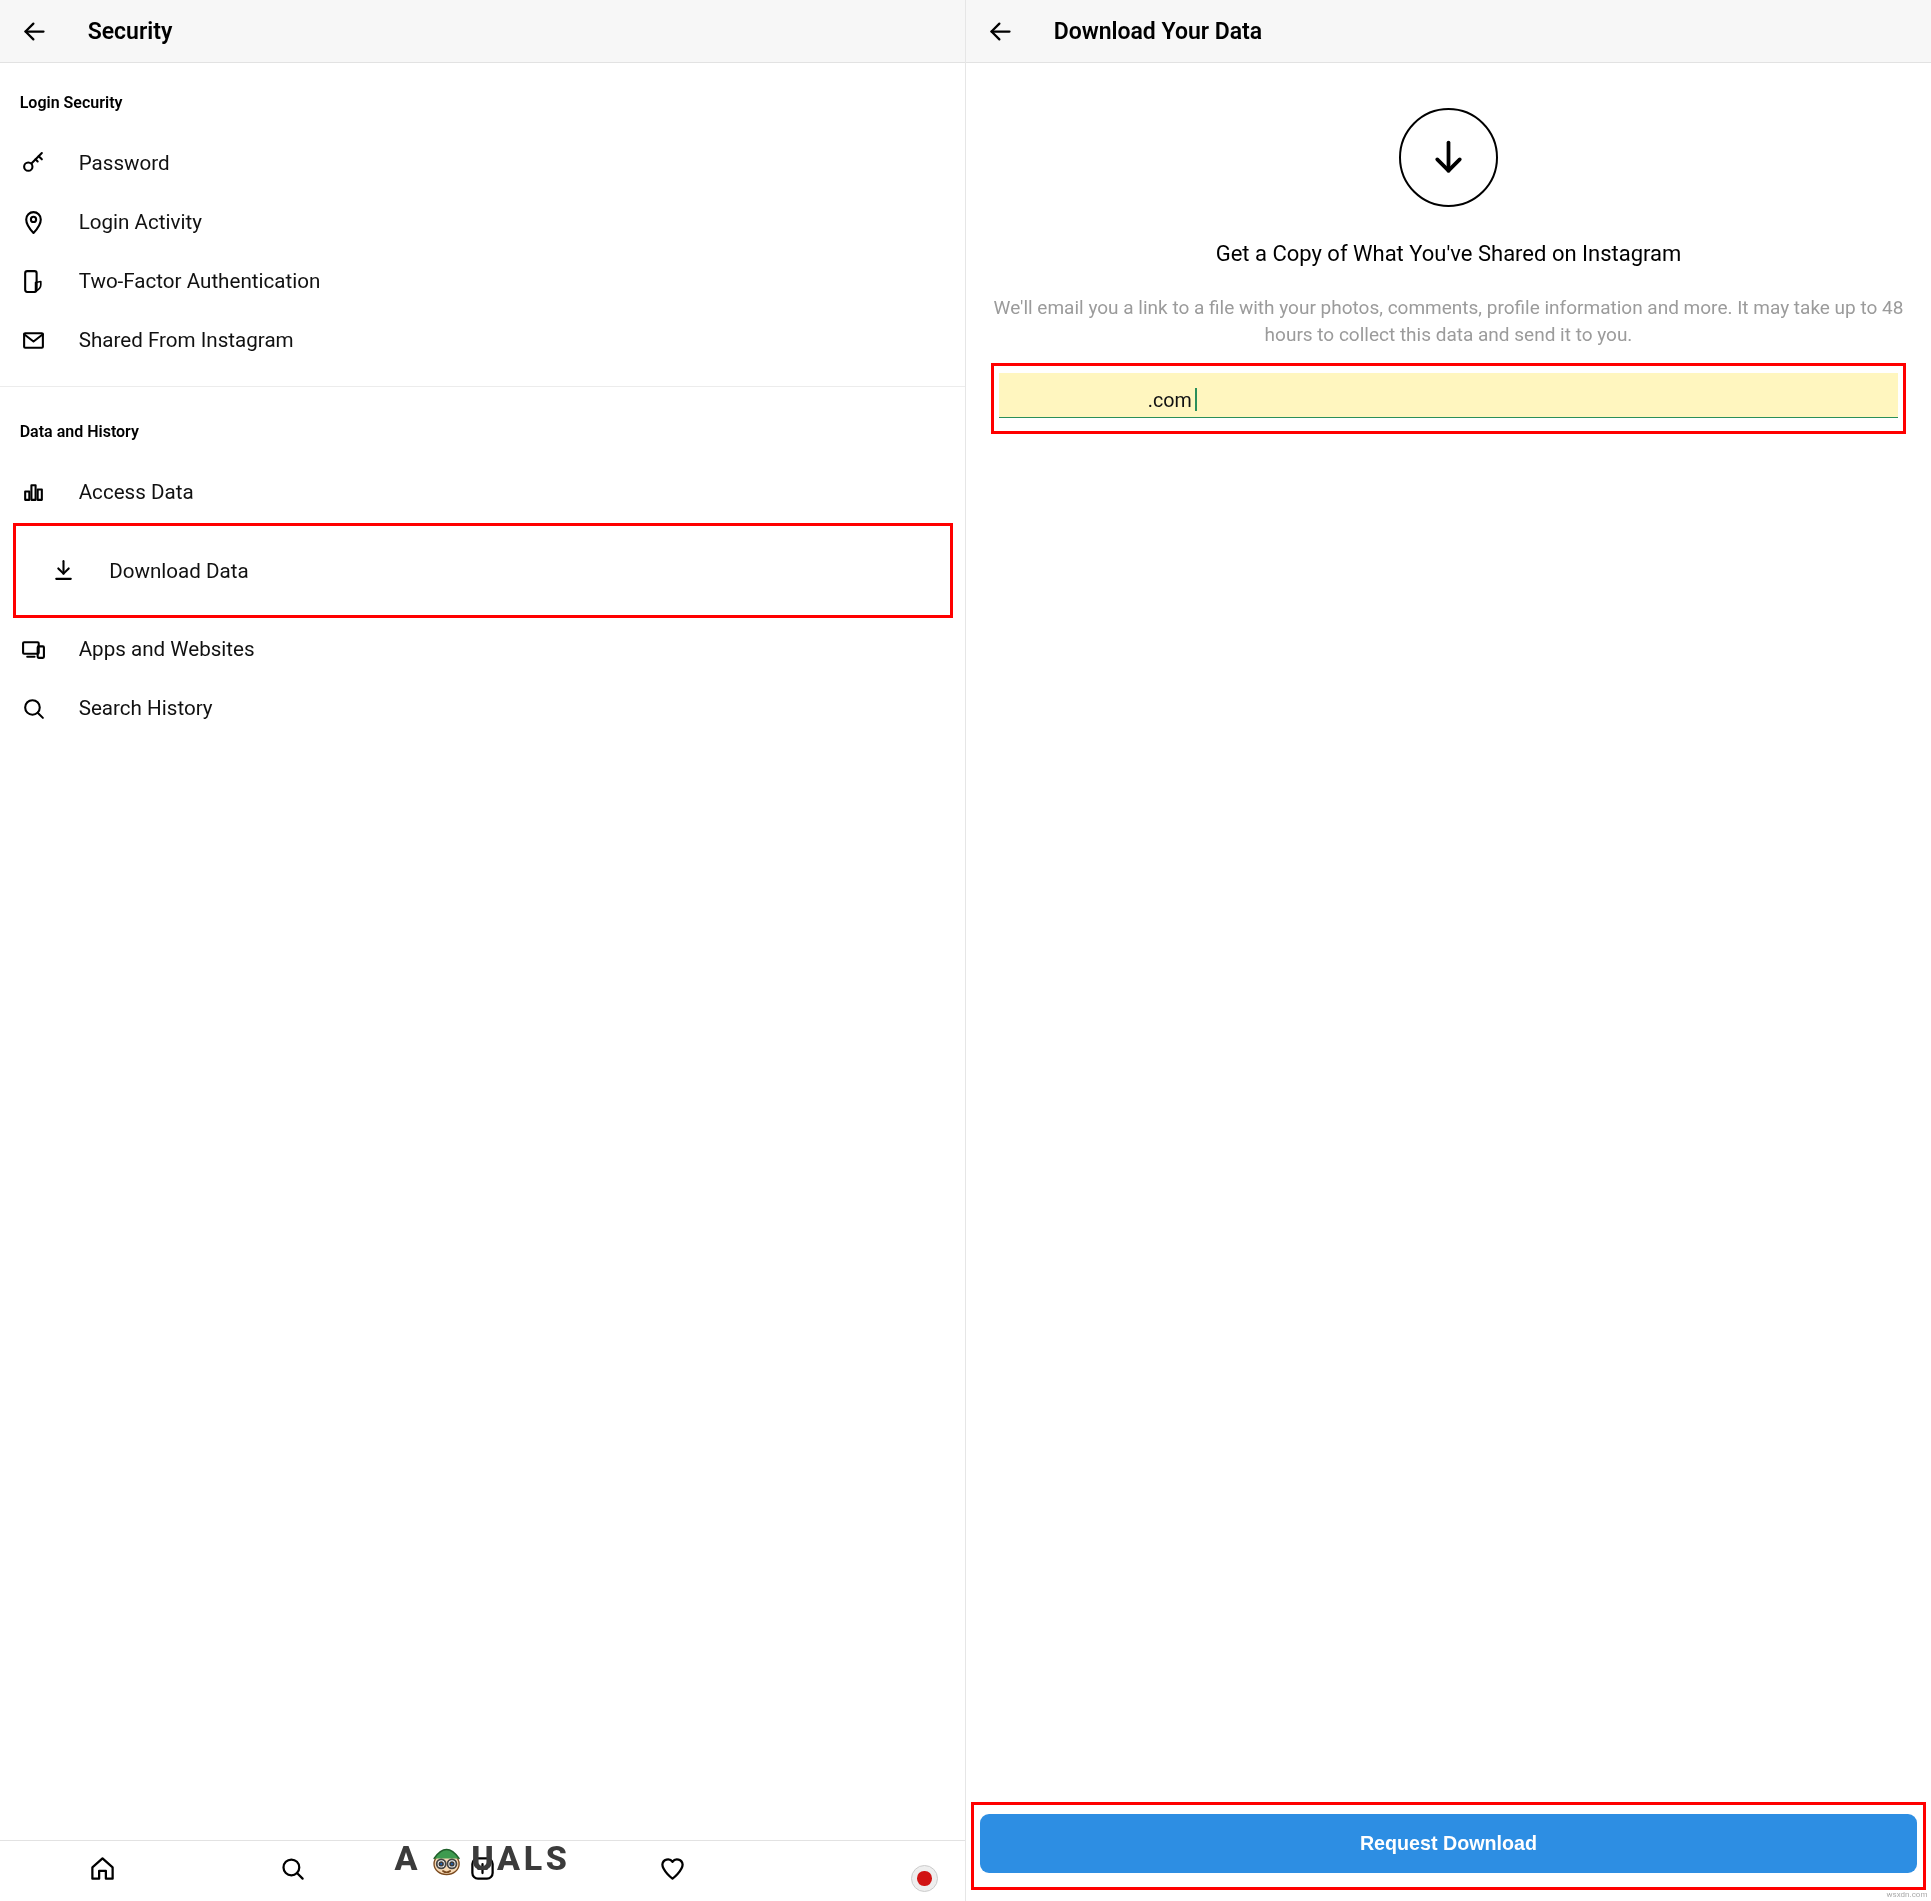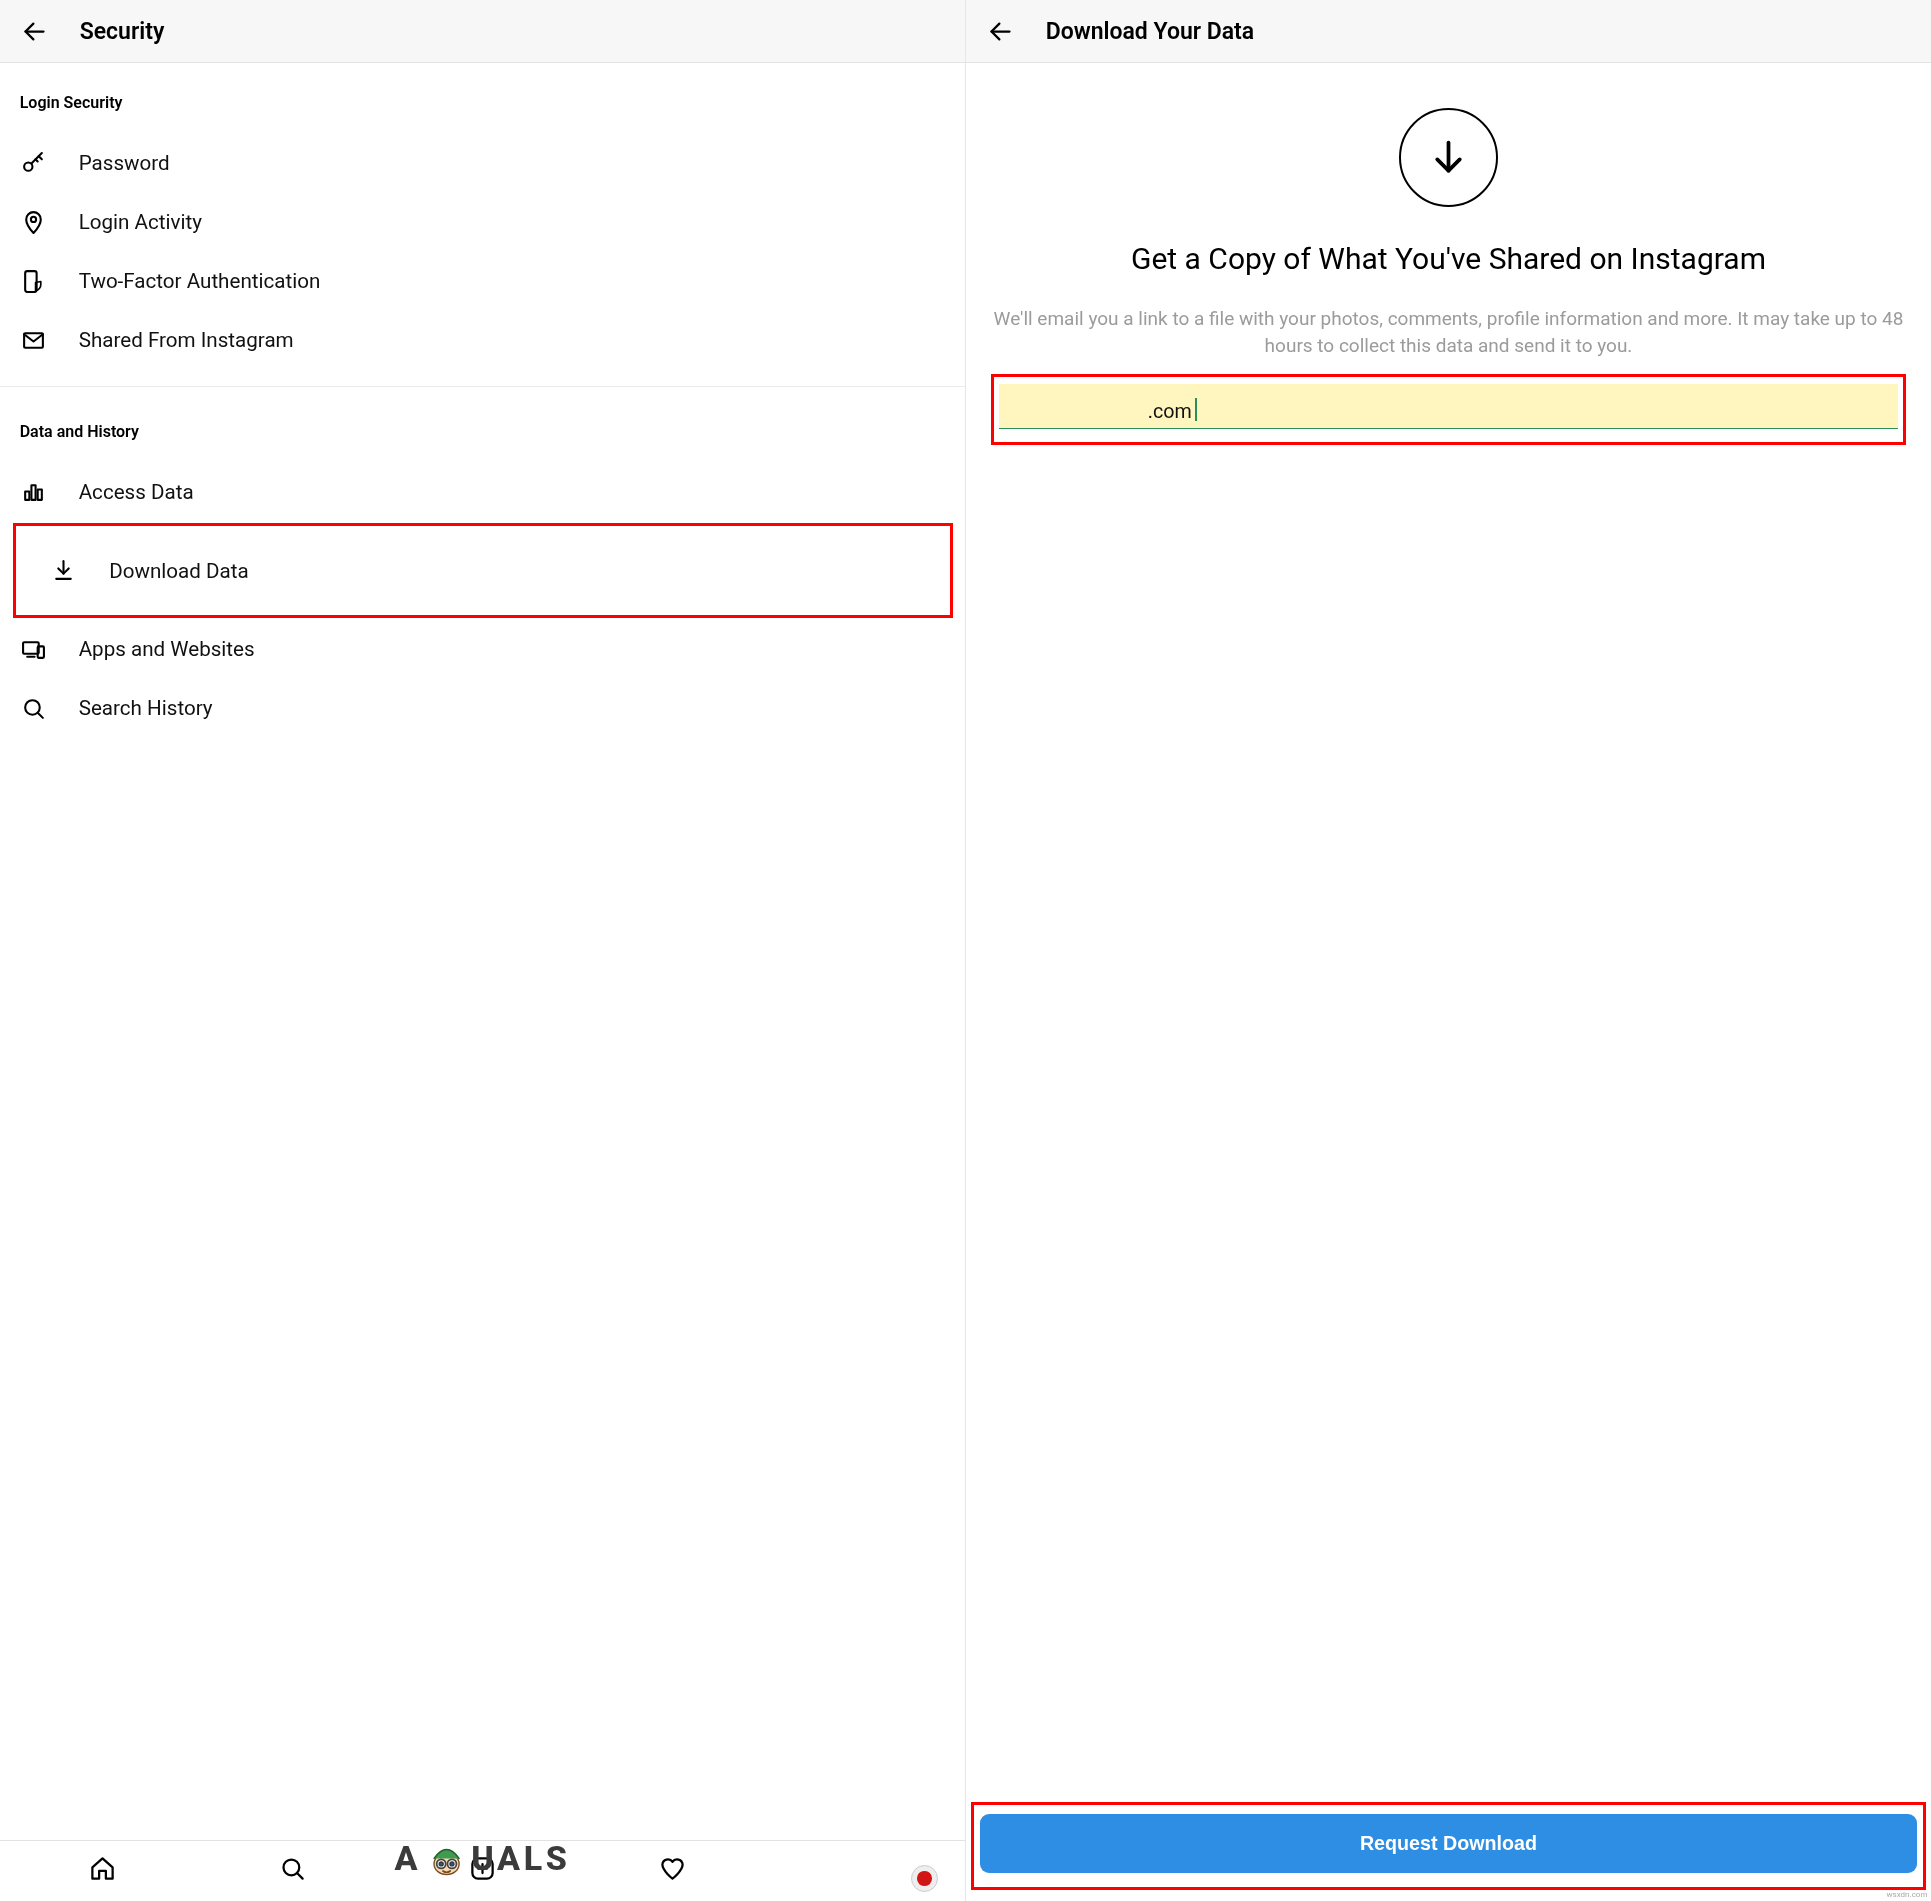--- a/index.html
+++ b/index.html
@@ -1,37 +1,37 @@
 <!DOCTYPE html>
 <html style="font-size:14.3px"><head>
 <meta charset="utf-8">
 <style>
   * { box-sizing: border-box; margin: 0; padding: 0; }
   html, body { width: 100%; height: 100%; font-family: -apple-system, BlinkMacSystemFont, "Segoe UI", Roboto, Helvetica, Arial, sans-serif; background: #fff; color: #000; }
   .app { display: flex; width: 100%; height: 100%; }
   .panel { flex: 1; display: flex; flex-direction: column; height: 100%; position: relative; }
   .panel.left { border-right: 0.9px solid #e6e6e6; }
-  .header { background: #f7f7f7; border-bottom: 0.9px solid #e2e2e2; display: flex; align-items: center; padding: 16px 19.7px; gap: 30px; }
+  .header { background: #f7f7f7; border-bottom: 0.9px solid #e2e2e2; display: flex; align-items: center; padding: 16px 19.7px; gap: 38px; }
   .header .back { width: 30px; height: 30px; display: flex; align-items: center; justify-content: center; cursor: pointer; }
   .header h1 { font-size: 23px; font-weight: 600; }
   .section-title { font-size: 16px; font-weight: 600; padding: 30px 19.7px 21.5px; }
   .menu-item { display: flex; align-items: center; gap: 32px; padding: 16px 19.7px; font-size: 20.6px; cursor: pointer; color: #111; }
   .menu-item .icn { width: 27px; height: 27px; display: flex; align-items: center; justify-content: center; color: #000; }
   .hr { height: 0.9px; background: #ececec; margin: 16px 0 5.4px; }
   .highlight-red { border: 3.6px solid #ff0000; margin: 1.8px 12.5px 1.8px 12.5px; }
   .left-content { flex: 1; overflow: hidden; }
   .bottom-nav { border-top: 0.9px solid #e2e2e2; display: flex; align-items: center; justify-content: space-around; padding: 12.5px 7.2px 18px; position: relative; }
   .bottom-nav .nav-item { width: 30px; height: 30px; display: flex; align-items: center; justify-content: center; cursor: pointer; }
   .record-badge { position: absolute; right: 27px; bottom: 9px; width: 27px; height: 27px; border-radius: 50%; background: #eee; border: 0.9px solid #ccc; display: flex; align-items: center; justify-content: center; }
   .record-badge .dot { width: 14.3px; height: 14.3px; border-radius: 50%; background: #d11414; }
 
   
   .right-content { flex: 1; display: flex; flex-direction: column; align-items: center; padding: 36px 25px 0; text-align: center; }
   .download-circle { width: 99px; height: 99px; border: 2.7px solid #000; border-radius: 50%; display: flex; align-items: center; justify-content: center; margin: 9px 0 32px; }
-  .right-content h2 { font-size: 30px; font-weight: 400; line-height: 1.35; margin-bottom: 25px; padding: 0 5.4px; }
+  .right-content h2 { font-size: 22px; font-weight: 400; line-height: 1.35; margin-bottom: 25px; padding: 0 5.4px; }
   .right-content p.desc { font-size: 19px; color: #9b9b9b; line-height: 1.45; padding: 0 1.8px; }
   .email-wrap { margin-top: 14.3px; width: 100%; border: 3.6px solid #ff0000; padding: 7.2px 5.4px 12.5px; }
   .email-field { width: 100%; background: #fff6bf; border-bottom: 1.8px solid #2a8f5a; padding: 10.7px 9px 5.4px; color: #333; font-size: 19.7px; text-align: left; display: flex; align-items: baseline; }
   .email-field .pre { color: #333; letter-spacing: 0.4px; }
   .email-field .domain { color: #111; }
   .email-field .cursor { width: 1.8px; height: 23px; background: #2a8f5a; display: inline-block; margin-left: 3.6px; position: relative; top: 3.6px; }
   .request-wrap { padding: 9px 5.4px 14.3px; border: 3.6px solid #ff0000; margin: auto 5.4px 10.7px 5.4px; }
   .request-btn { width: 100%; background: #2d8ee3; color: #fff; border: none; padding: 18px 0; font-size: 19.7px; font-weight: 600; border-radius: 9px; cursor: pointer; }
   .watermark { position: absolute; left: 50%; bottom: 21.5px; transform: translateX(-50%); font-size: 34px; font-weight: 800; color: #3b3b3b; letter-spacing: 3.6px; display: flex; align-items: center; pointer-events: none; z-index: 5; }
   .watermark .face { width: 43px; height: 43px; margin: 0 3.6px; }

